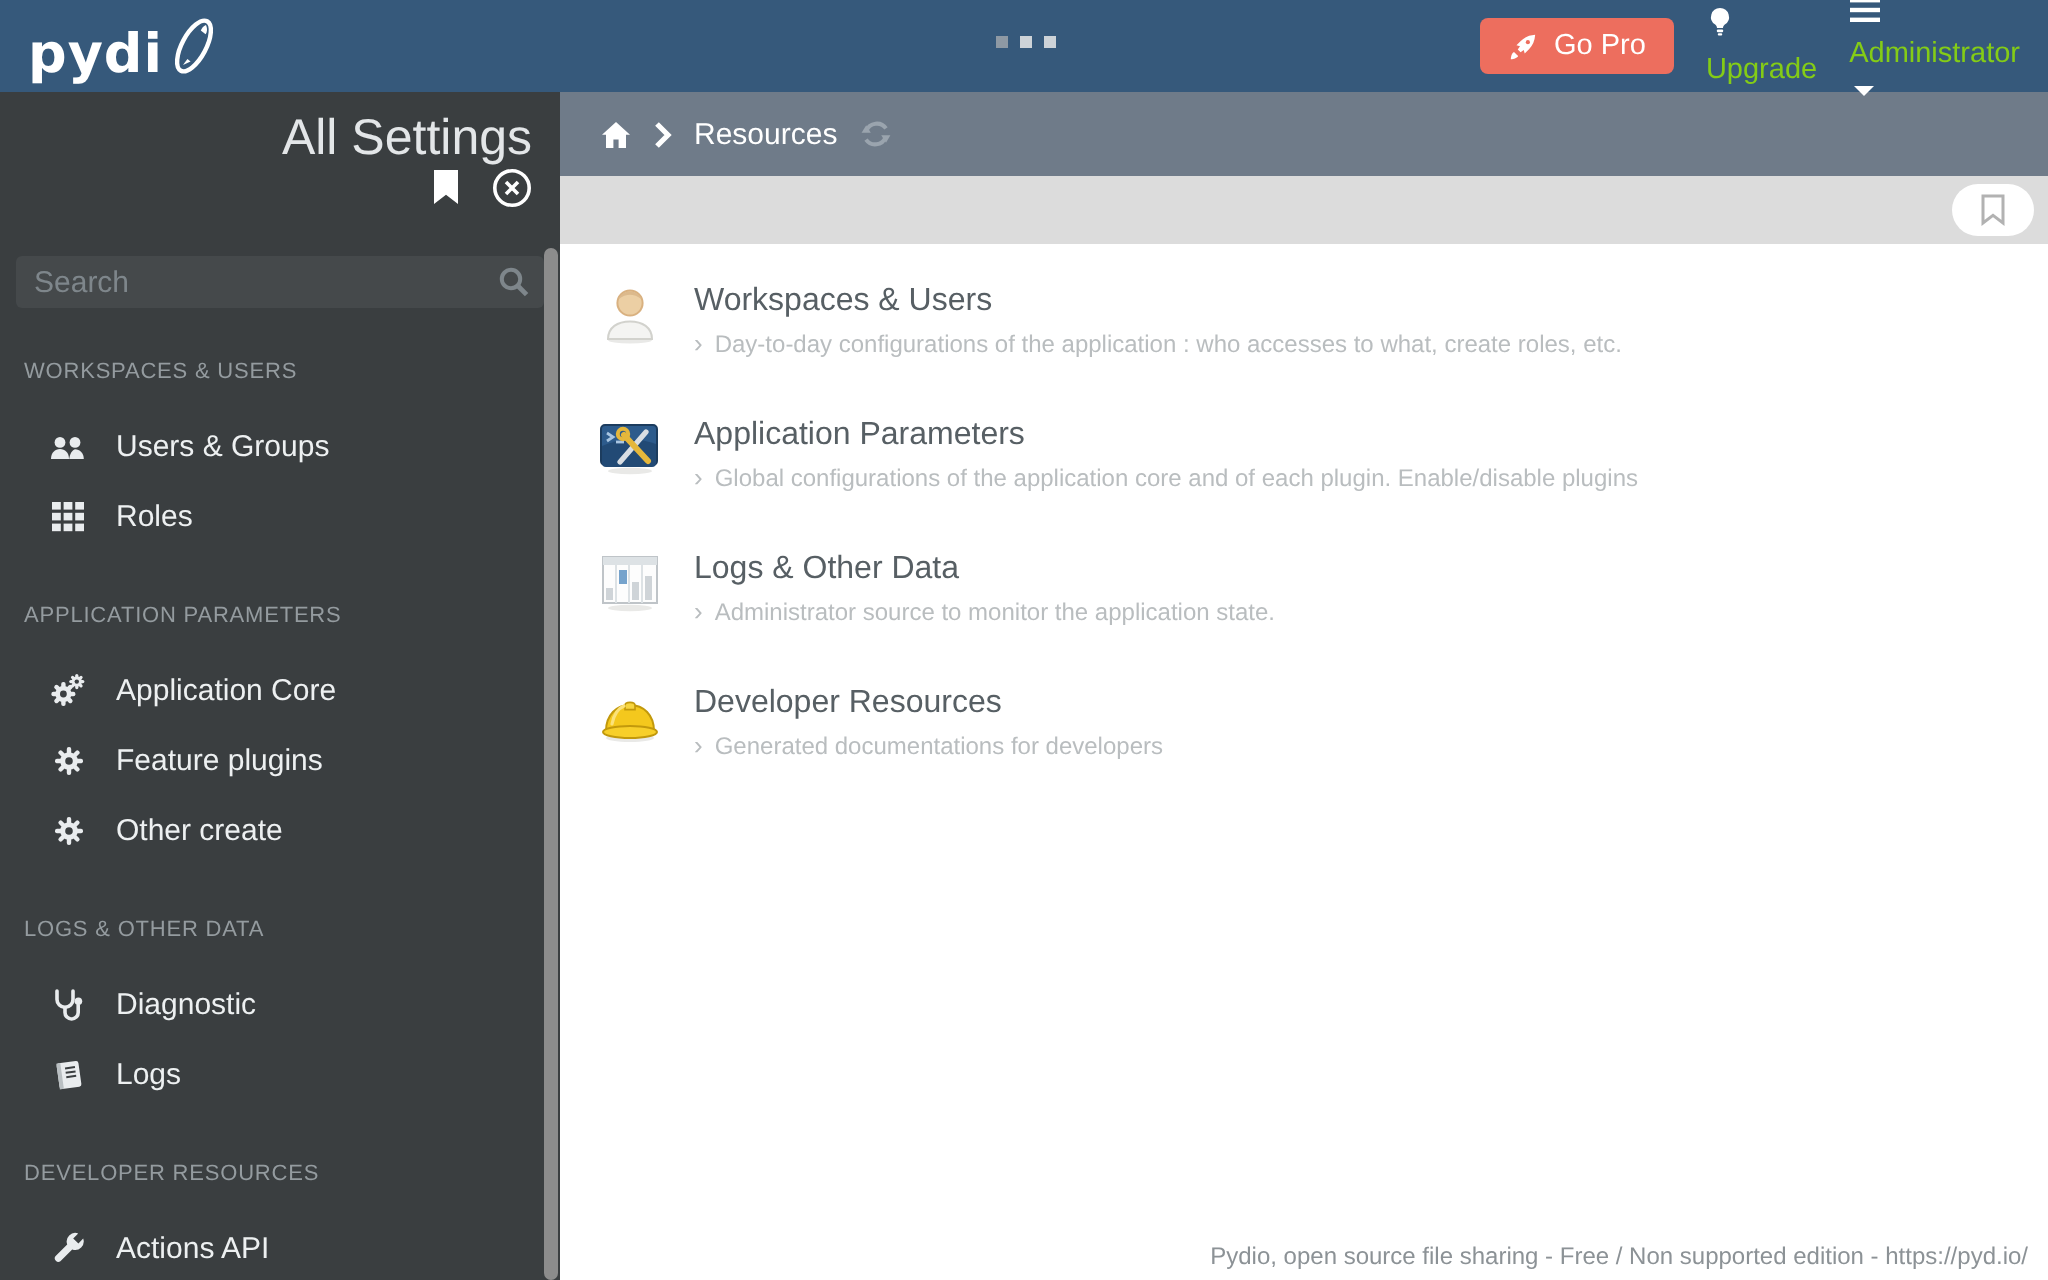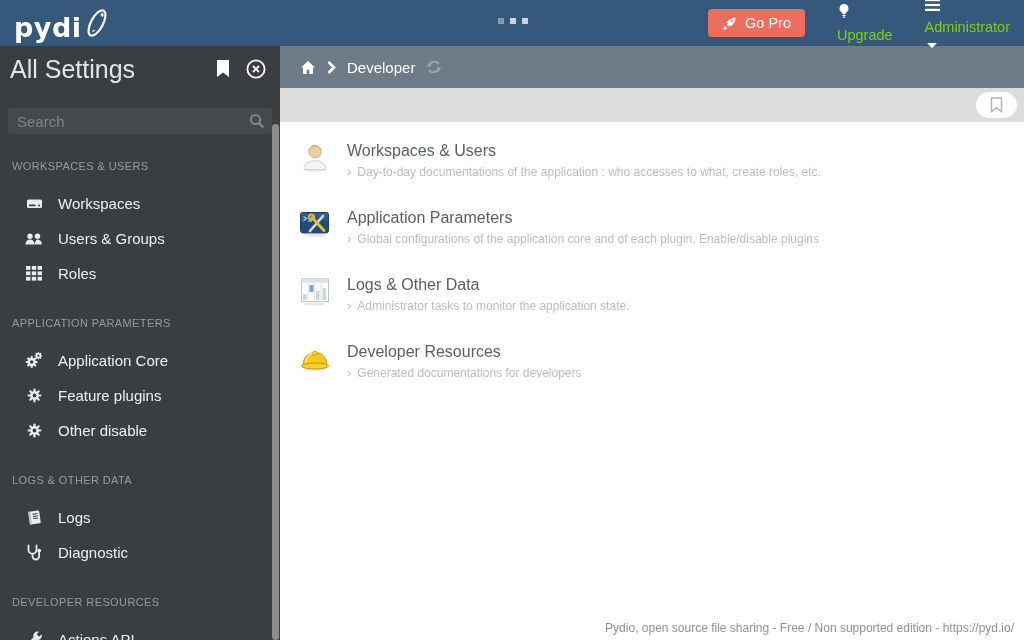--- a/index.html
+++ b/index.html
@@ -8,30 +8,30 @@
 
   
   .topbar { position:absolute; left:0; top:0; width:1024px; height:46px; background:#36597b;
             display:flex; align-items:center; padding:0 14px; z-index:5; }
   .logo { display:flex; align-items:flex-end; cursor:pointer; }
   .logo-text { color:#fff; font-size:27px; font-weight:bold; letter-spacing:0.5px; line-height:1;
                font-family:"DejaVu Sans", sans-serif; }
   .topbar-dots { position:absolute; left:498px; top:18px; display:flex; gap:6px; cursor:pointer; }
   .topbar-dots span { width:6px; height:6px; background:#cdd3d8; display:block; }
   .topbar-dots span:first-child { background:#8e99a4; }
-  .topbar-right { margin-left:auto; display:flex; align-items:center; gap:32px; }
+  .topbar-right { margin-left:auto; display:flex; align-items:center; gap:16px; }
   .top-link { display:flex; gap:8px; color:#84cc16; font-size:14.5px; cursor:pointer;flex-direction:column; }
   .gopro-btn { background:#ed6e5e; border-radius:4px; padding:6px 14px; display:flex; align-items:center;
                gap:8px; color:#fff; font-size:14.5px; cursor:pointer; border:none; }
   .caret-down { width:0; height:0; border-left:5px solid transparent; border-right:5px solid transparent;
                 border-top:5px solid #fff; margin-left:2px; }
 
   
   .sidebar { position:absolute; left:0; top:46px; width:280px; height:594px; background:#3a3e40; overflow:hidden; }
-  .sidebar-header { display:flex; align-items:center; padding:8px 14px 0 10px; }
+  .sidebar-header { display:flex; align-items:flex-end; padding:8px 14px 0 10px;flex-direction:column; }
   .sidebar-title { flex:1; font-size:25px; font-weight:300; color:#e3e6e8; line-height:30px; }
   .sidebar-header-icons { display:flex; align-items:center; gap:16px; }
   .icon-btn { cursor:pointer; display:flex; align-items:center; }
   .searchbox { position:relative; margin:24px 8px 0 8px; }
   .searchbox input { width:100%; height:26px; background:#45494b; border:none; border-radius:3px;
                      color:#b7bcbf; font-size:15px; padding:0 32px 0 9px; outline:none;
                      font-family:"Liberation Sans", sans-serif; }
   .searchbox input::placeholder { color:#7e868b; }
   .searchbox .mag { position:absolute; right:7px; top:5px; }
   .side-scrollbar { position:absolute; right:1px; top:78px; width:7px; height:516px;
@@ -146,30 +146,20 @@
   </div>
 
   <div class="side-scrollbar"></div>
 
   <nav>
 
     <div class="nav-section">
       <div class="nav-section-label">WORKSPACES &amp; USERS</div>
       <div class="nav-item">
         <span class="nav-ico">
-          <svg width="17" height="17" viewBox="0 0 17 17">
-            <rect x="1" y="4.5" width="15" height="8.5" rx="1.5" fill="#e9ecee"></rect>
-            <rect x="3" y="9.5" width="6.5" height="1.8" rx=".5" fill="#3a3e40"></rect>
-            <circle cx="13" cy="10.4" r="1" fill="#3a3e40"></circle>
-          </svg>
-        </span>
-        <span>Workspaces</span>
-      </div>
-      <div class="nav-item">
-        <span class="nav-ico">
           <svg width="18" height="16" viewBox="0 0 18 16">
             <g fill="#e9ecee">
               <circle cx="5" cy="5.2" r="2.7"></circle>
               <circle cx="12.5" cy="5.2" r="2.7"></circle>
               <path d="M.5 13.5c0-3.1 2-5 4.5-5s4.5 1.9 4.5 5z"></path>
               <path d="M9.6 13.5c.3-2.6 1.4-4.4 2.9-4.9 2.4.1 4.4 1.9 4.4 4.9z"></path>
             </g>
           </svg>
         </span>
         <span>Users &amp; Groups</span>
@@ -238,50 +228,50 @@
             <g fill="#e9ecee">
               <rect x="7.4" y="1.5" width="2.2" height="14" rx="1"></rect>
               <rect x="7.4" y="1.5" width="2.2" height="14" rx="1" transform="rotate(45 8.5 8.5)"></rect>
               <rect x="7.4" y="1.5" width="2.2" height="14" rx="1" transform="rotate(90 8.5 8.5)"></rect>
               <rect x="7.4" y="1.5" width="2.2" height="14" rx="1" transform="rotate(135 8.5 8.5)"></rect>
               <circle cx="8.5" cy="8.5" r="4.4"></circle>
               <circle cx="8.5" cy="8.5" r="1.9" fill="#3a3e40"></circle>
             </g>
           </svg>
         </span>
-        <span>Other disable</span>
+        <span>Other create</span>
       </div>
     </div>
 
     <div class="nav-section">
       <div class="nav-section-label">LOGS &amp; OTHER DATA</div>
+      <div class="nav-item">
+        <span class="nav-ico">
+          <svg width="17" height="17" viewBox="0 0 17 17">
+            <g fill="none" stroke="#e9ecee" stroke-width="1.8" stroke-linecap="round">
+              <path d="M2.5 1.5v4.2a4 4 0 0 0 8 0V1.5"></path>
+              <path d="M6.5 9.8v2.4a3.3 3.3 0 0 0 6.6 0V8.6"></path>
+            </g>
+            <circle cx="13.2" cy="6.6" r="1.9" fill="#e9ecee"></circle>
+          </svg>
+        </span>
+        <span>Diagnostic</span>
+      </div>
       <div class="nav-item">
         <span class="nav-ico">
           <svg width="17" height="17" viewBox="0 0 17 17">
             <g transform="rotate(-8 8.5 8.5)">
               <rect x="3" y="2" width="11" height="13" rx="1.2" fill="#e9ecee"></rect>
               <rect x="3" y="2" width="2" height="13" fill="#b9bfc2"></rect>
               <path d="M7 5h5M7 7.2h5M7 9.4h5" stroke="#3a3e40" stroke-width="1"></path>
             </g>
           </svg>
         </span>
         <span>Logs</span>
       </div>
-      <div class="nav-item">
-        <span class="nav-ico">
-          <svg width="17" height="17" viewBox="0 0 17 17">
-            <g fill="none" stroke="#e9ecee" stroke-width="1.8" stroke-linecap="round">
-              <path d="M2.5 1.5v4.2a4 4 0 0 0 8 0V1.5"></path>
-              <path d="M6.5 9.8v2.4a3.3 3.3 0 0 0 6.6 0V8.6"></path>
-            </g>
-            <circle cx="13.2" cy="6.6" r="1.9" fill="#e9ecee"></circle>
-          </svg>
-        </span>
-        <span>Diagnostic</span>
-      </div>
     </div>
 
     <div class="nav-section">
       <div class="nav-section-label">DEVELOPER RESOURCES</div>
       <div class="nav-item">
         <span class="nav-ico">
           <svg width="17" height="17" viewBox="0 0 17 17">
             <path fill="#e9ecee" d="M15.6 3.2a4.3 4.3 0 0 1-5.5 5.5l-5.9 5.9a1.8 1.8 0 0 1-2.5-2.5l5.9-5.9a4.3 4.3 0 0 1 5.5-5.5L10.6 3.2l2.6 2.6 2.4-2.6z"></path>
           </svg>
         </span>
@@ -298,21 +288,21 @@
     <span class="icon-btn">
       <svg width="16" height="15" viewBox="0 0 16 15">
         <path d="M8 1 1 7.4h2V14h3.7v-4.2h2.6V14H13V7.4h2z" fill="#fff"></path>
       </svg>
     </span>
     <span style="display:flex;">
       <svg width="9" height="13" viewBox="0 0 9 13">
         <path d="M1.5 1l5.5 5.5L1.5 12" fill="none" stroke="#fff" stroke-width="2.6"></path>
       </svg>
     </span>
-    <span class="breadcrumb-label">Developer</span>
+    <span class="breadcrumb-label">Resources</span>
     <span class="icon-btn">
       <svg width="16" height="16" viewBox="0 0 16 16">
         <g fill="none" stroke="#9aa4ae" stroke-width="2">
           <path d="M13 5.2A5.6 5.6 0 0 0 3.2 6.4"></path>
           <path d="M3 10.8a5.6 5.6 0 0 0 9.8-1.2"></path>
         </g>
         <polygon points="0.8,7.4 5.4,7.4 3.1,3.6" fill="#9aa4ae"></polygon>
         <polygon points="10.6,8.6 15.2,8.6 13,12.4" fill="#9aa4ae"></polygon>
       </svg>
     </span>
@@ -334,21 +324,21 @@
           <ellipse cx="17" cy="30" rx="11" ry="1.8" fill="#e9e9e7"></ellipse>
           <path d="M6 29.5c0-5.8 4.8-8.8 11-8.8s11 3 11 8.8z" fill="#f4f4f2" stroke="#d2d2cd" stroke-width="1"></path>
           <circle cx="17" cy="11.5" r="6.3" fill="#eccfa4" stroke="#d9b180" stroke-width="1"></circle>
           <path d="M11.2 9.6a6.3 6.3 0 0 1 11.6 0c-2-1.5-4-2.2-5.8-2.2s-3.8.7-5.8 2.2z" fill="#dcb98c"></path>
         </svg>
       </div>
       <div>
         <div class="main-item-title">Workspaces &amp; Users</div>
         <div class="main-item-desc">
           <span class="desc-chevron">›</span>
-          <span>Day-to-day documentations of the application : who accesses to what, create roles, etc.</span>
+          <span>Day-to-day configurations of the application : who accesses to what, create roles, etc.</span>
         </div>
       </div>
     </div>
 
     <div class="main-item">
       <div class="main-item-icon">
         <svg width="34" height="34" viewBox="0 0 34 34">
           <ellipse cx="17" cy="28.5" rx="11" ry="1.6" fill="#e9e9e7"></ellipse>
           <rect x="2.5" y="5.5" width="28" height="20" rx="2" fill="#2d5b8c" stroke="#1c3c5e" stroke-width="1"></rect>
           <path d="M3 16c9-4 19-4 27-1v9.5a2 2 0 0 1-2 2h-23a2 2 0 0 1-2-2z" fill="#224a75"></path>
@@ -378,21 +368,21 @@
           <rect x="11.5" y="11" width="4" height="7" fill="#76a3cc"></rect>
           <rect x="5" y="20" width="3.5" height="6" fill="#cfd4d8"></rect>
           <rect x="18" y="17" width="3.5" height="9" fill="#cfd4d8"></rect>
           <rect x="24.5" y="14" width="3.5" height="12" fill="#cfd4d8"></rect>
         </svg>
       </div>
       <div>
         <div class="main-item-title">Logs &amp; Other Data</div>
         <div class="main-item-desc">
           <span class="desc-chevron">›</span>
-          <span>Administrator tasks to monitor the application state.</span>
+          <span>Administrator source to monitor the application state.</span>
         </div>
       </div>
     </div>
 
     <div class="main-item">
       <div class="main-item-icon">
         <svg width="34" height="34" viewBox="0 0 34 34">
           <ellipse cx="17" cy="28" rx="12" ry="2" fill="#e9e9e7"></ellipse>
           <path d="M5 24.5c0-8 5.2-13 12-13s12 5 12 13z" fill="#f4c81d" stroke="#c2990c" stroke-width="1"></path>
           <path d="M14.5 11.8c0-1 1-1.6 2.5-1.6s2.5.6 2.5 1.6v2h-5z" fill="#f7d53f" stroke="#c2990c" stroke-width="0.8"></path>

